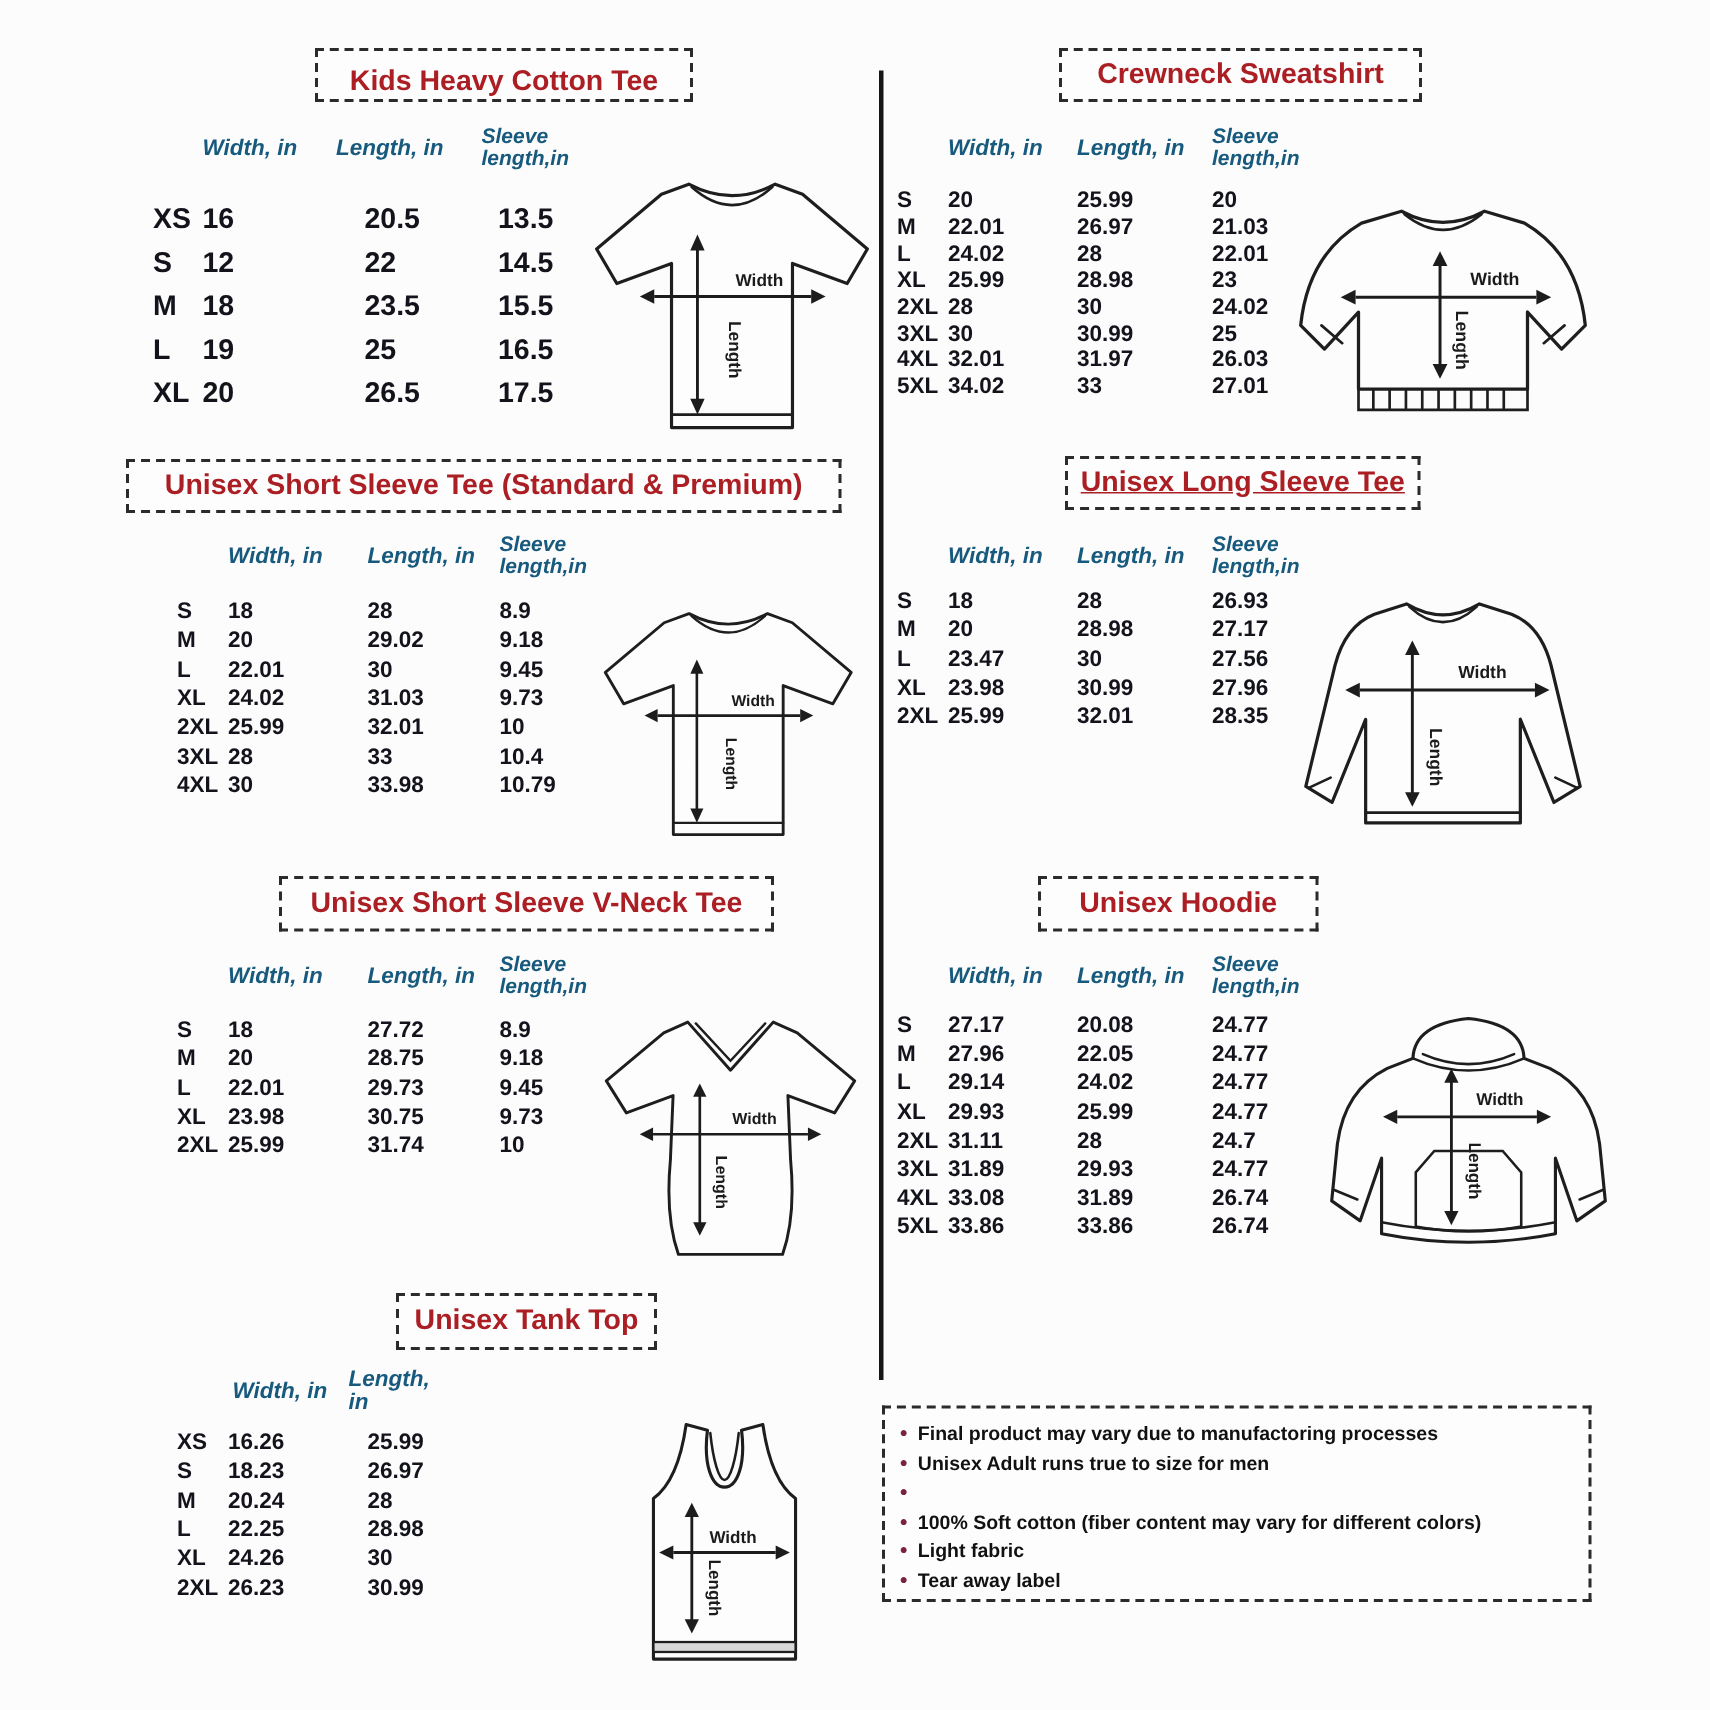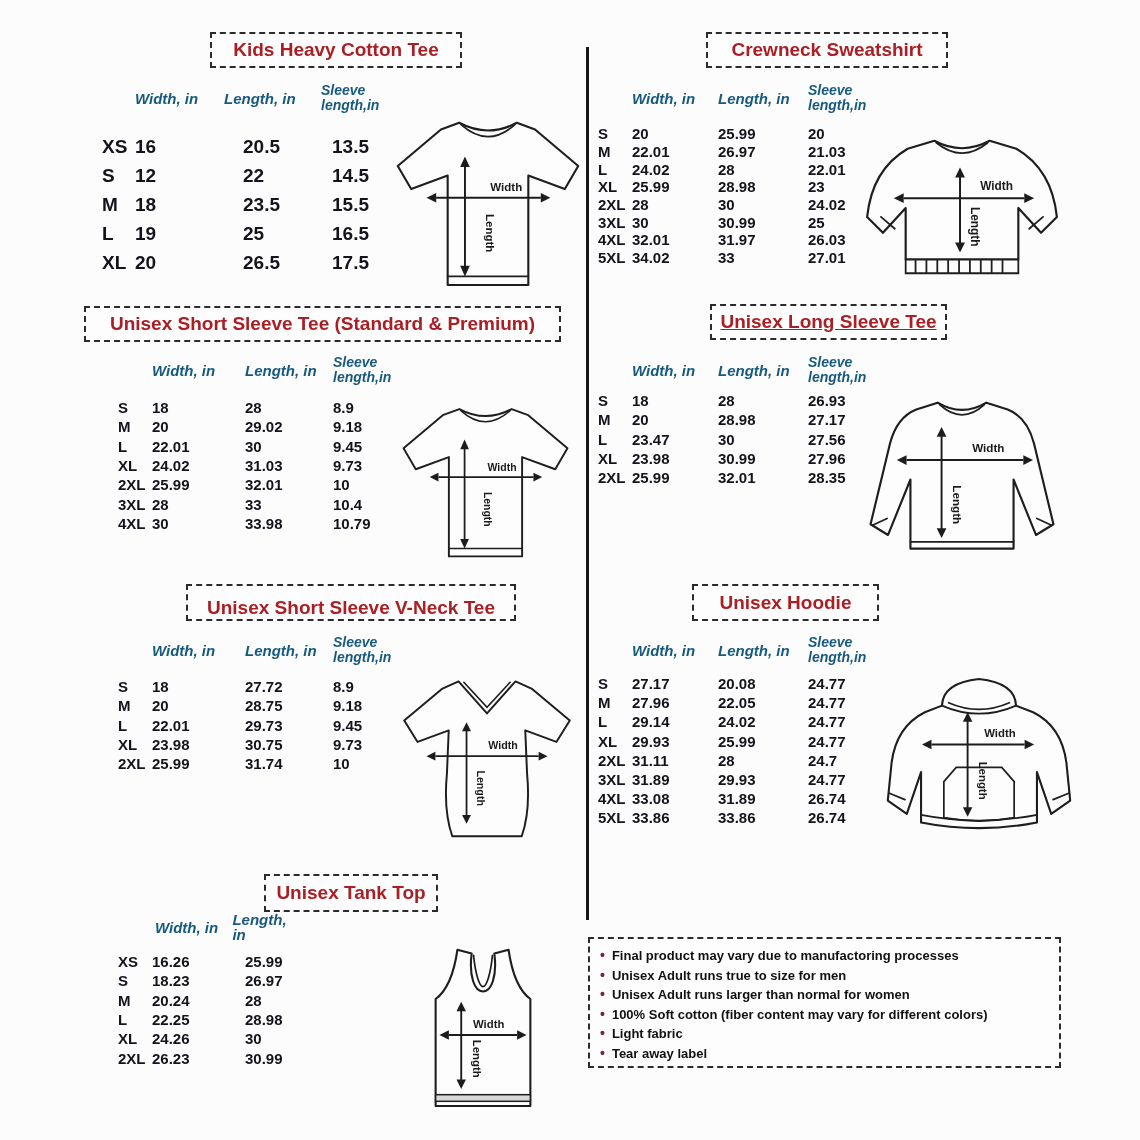--- a/index.html
+++ b/index.html
@@ -49,21 +49,21 @@
   .bullet{color:#7b2240;margin-right:7px;font-size:14px;}
 </style>
 </head>
 <body>
 
 <div class="page">
 
   <div class="divider" style="left:586px;top:47px;width:3px;height:873px;"></div>
 
   <div class="sec">
-    <div class="title-box" style="left:210px;top:32px;width:248px;height:32px;">
+    <div class="title-box" style="left:210px;top:32px;width:248px;height:32px;align-items:flex-end;">
       <span>Kids Heavy Cotton Tee</span>
     </div>
     <div class="hdr kids-h" style="left:135px;top:80px;height:36px;">
       <span class="hc h-w">Width, in</span>
       <span class="hc h-l">Length, in</span>
       <span class="hc h-sl">Sleeve length,in</span>
     </div>
     <div class="rows kids-t" style="left:102px;top:132px;">
 
     <div class="t-row">
@@ -326,21 +326,21 @@
         <path class="ar" d="M48,72 L168,72"></path>
         <polygon class="ah" points="38,72 48,67 48,77"></polygon>
         <polygon class="ah" points="178,72 168,67 168,77"></polygon>
       </g>
       <text class="lbl" x="132" y="64" text-anchor="middle">Width</text>
       <text class="lbl" x="96" y="118" text-anchor="middle" transform="rotate(90 96 118)">Length</text>
     </svg>
   </div>
 
   <div class="sec">
-    <div class="title-box" style="left:186px;top:584px;width:326px;height:33px;align-items:flex-end;">
+    <div class="title-box" style="left:186px;top:584px;width:326px;height:33px;">
       <span>Unisex Short Sleeve V-Neck Tee</span>
     </div>
     <div class="hdr left-h" style="left:152px;top:632px;height:36px;">
       <span class="hc h-w">Width, in</span>
       <span class="hc h-l">Length, in</span>
       <span class="hc h-sl">Sleeve length,in</span>
     </div>
     <div class="rows left-t" style="left:118px;top:677px;">
 
     <div class="t-row">
@@ -467,21 +467,21 @@
         <path class="ar" d="M50,74 L148,74"></path>
         <polygon class="ah" points="40,74 50,69 50,79"></polygon>
         <polygon class="ah" points="158,74 148,69 148,79"></polygon>
       </g>
       <text class="lbl" x="122" y="66" text-anchor="middle">Width</text>
       <text class="lbl" x="100" y="112" text-anchor="middle" transform="rotate(90 100 112)">Length</text>
     </svg>
   </div>
 
   <div class="sec">
-    <div class="title-box" style="left:264px;top:862px;width:170px;height:34px;margin-top:12px;">
+    <div class="title-box" style="left:264px;top:862px;width:170px;height:34px;">
       <span>Unisex Tank Top</span>
     </div>
     <div class="hdr tank-h" style="left:155px;top:915px;height:24px;">
       <span class="hc h-w">Width, in</span>
       <span class="hc h-l">Length, in</span>
     </div>
     <div class="rows left-t" style="left:118px;top:952px;">
 
     <div class="t-row">
         <span class="c s">XS</span>
@@ -538,21 +538,20 @@
   <div class="note">
       <span class="bullet">•</span>
       <span class="note-text">Final product may vary due to manufactoring processes</span>
     </div>
       <div class="note">
       <span class="bullet">•</span>
       <span class="note-text">Unisex Adult runs true to size for men</span>
     </div>
       <div class="note">
       <span class="bullet">•</span>
-      <span class="note-text">Unisex Adult runs larger than normal for women</span>
     </div>
       <div class="note">
       <span class="bullet">•</span>
       <span class="note-text">100% Soft cotton (fiber content may vary for different colors)</span>
     </div>
       <div class="note">
       <span class="bullet">•</span>
       <span class="note-text">Light fabric</span>
     </div>
       <div class="note">

